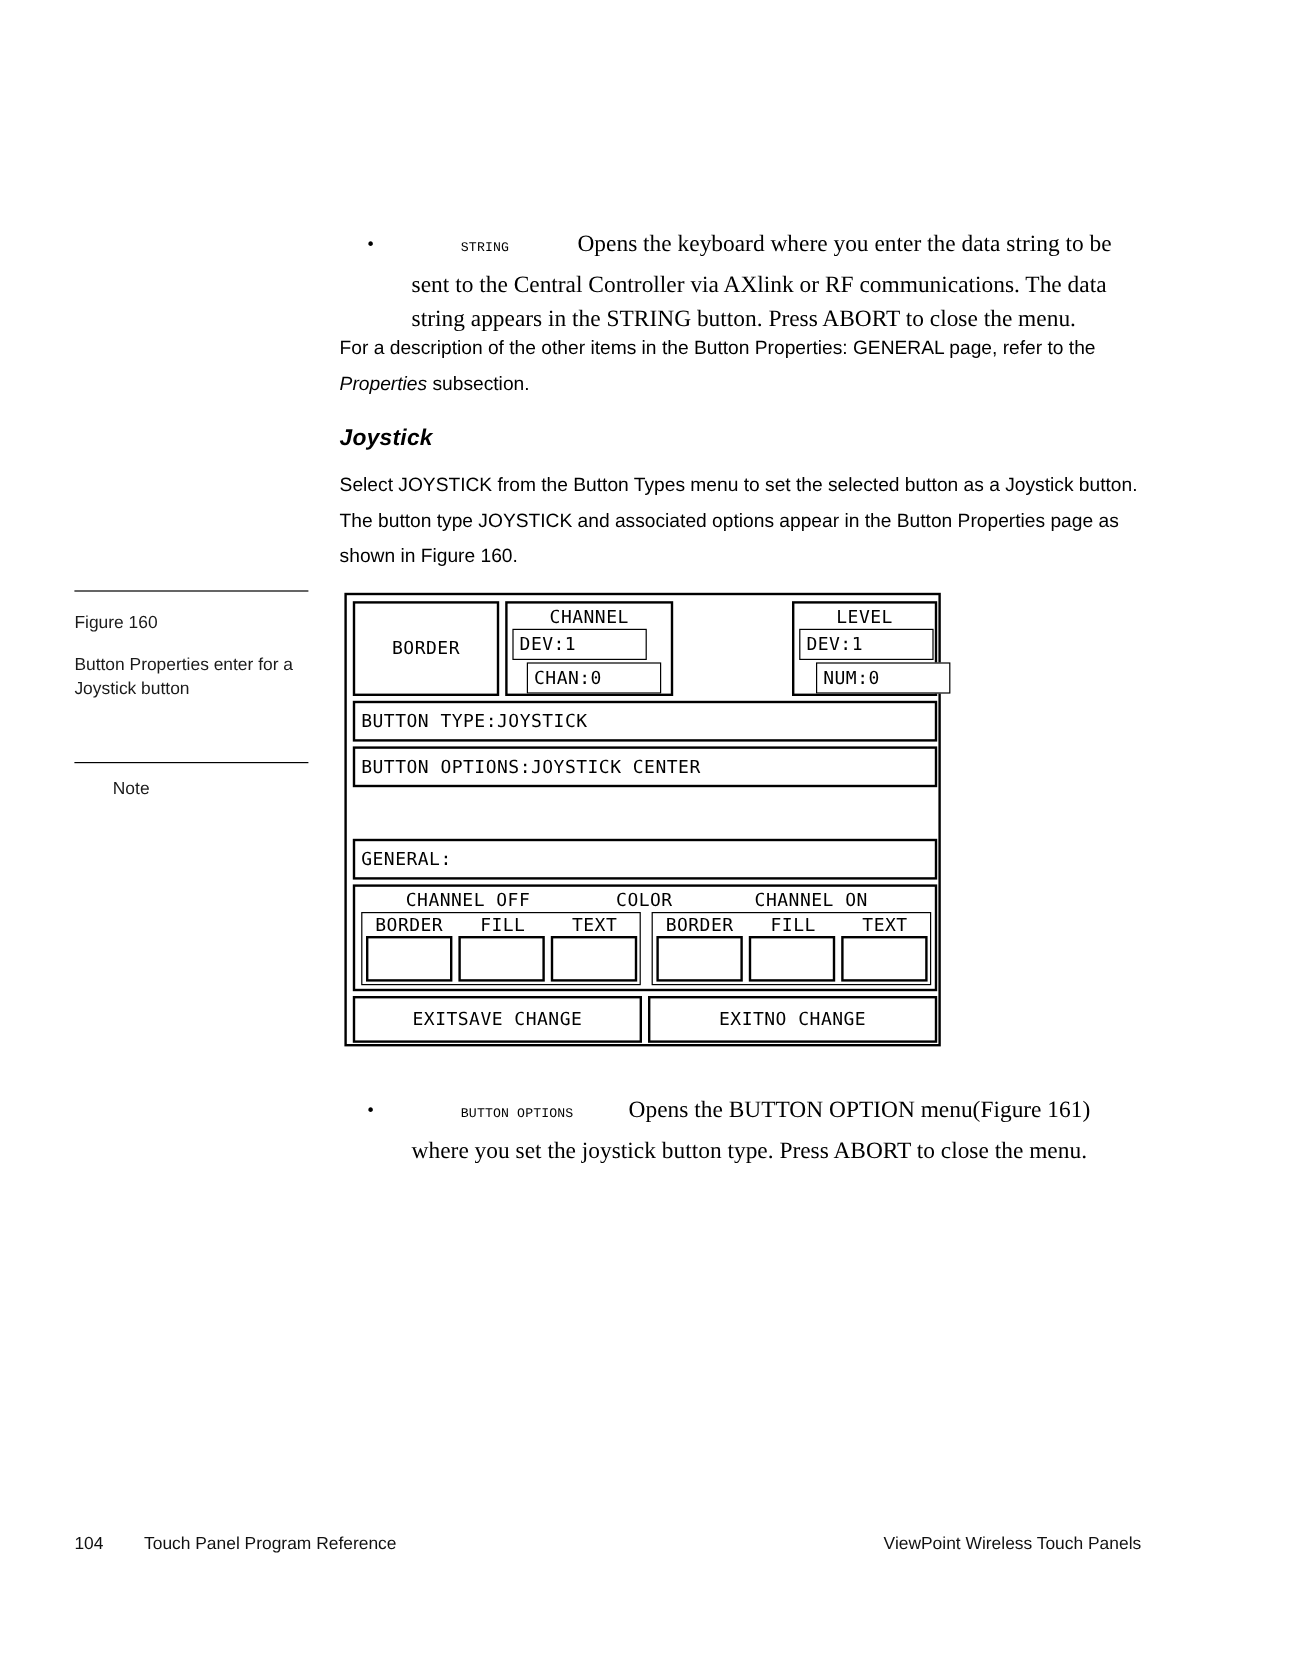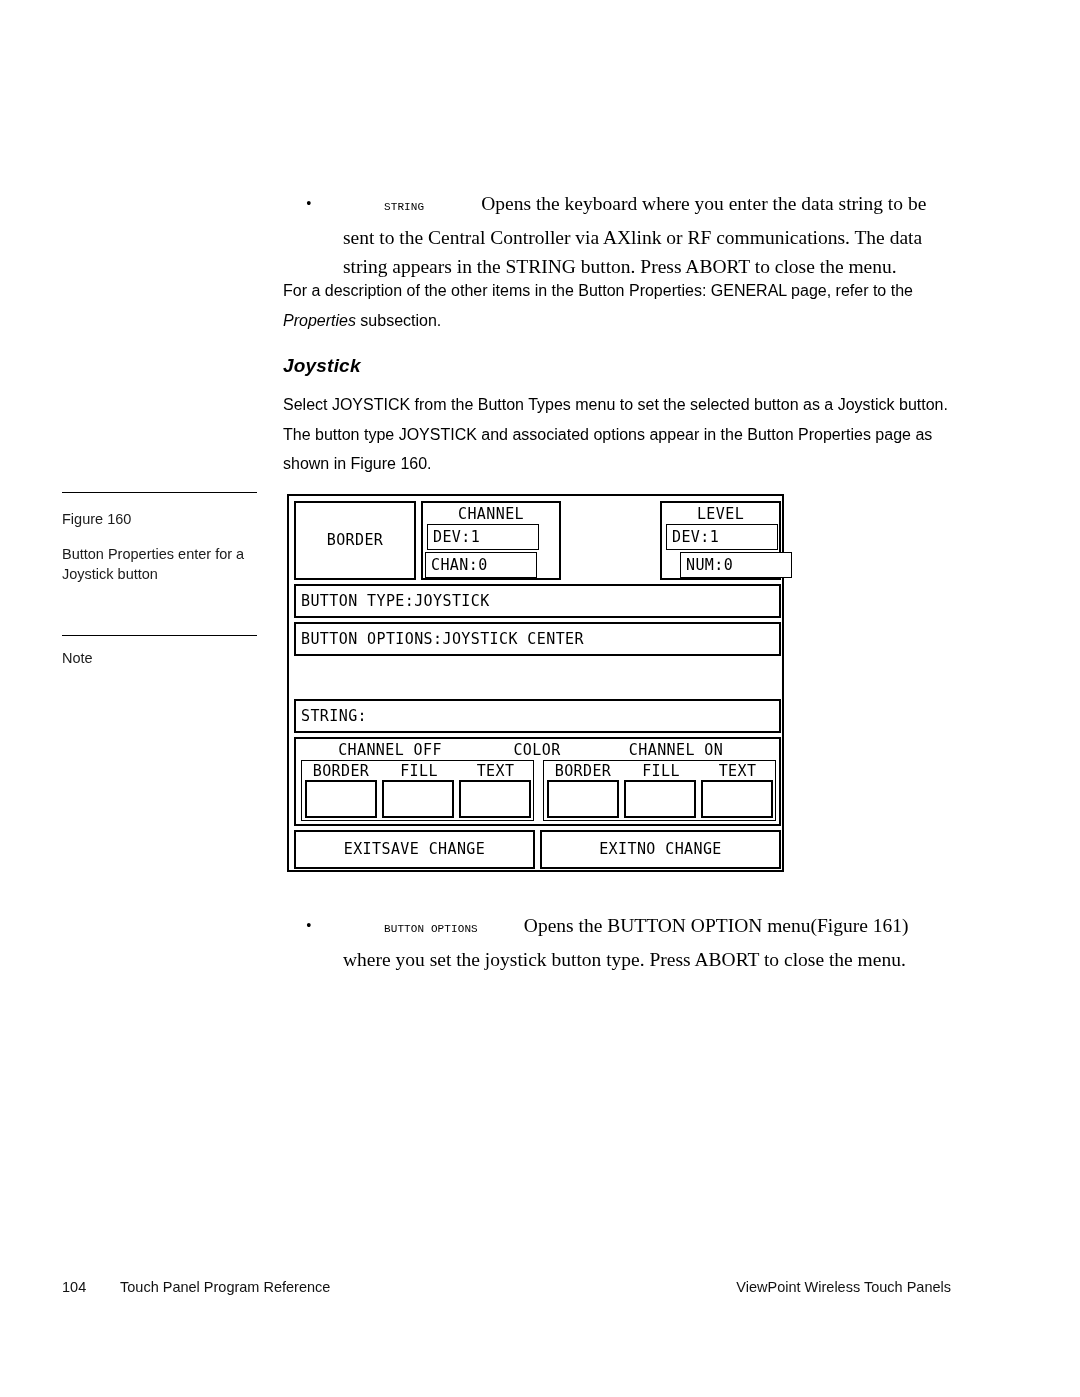--- a/index.html
+++ b/index.html
@@ -192,35 +192,35 @@
 <div class="rule" style="top:492px;"></div>
 
 <div class="margin-col" style="top:509px;">
   <p class="margin-label">Figure 160</p>
   <p class="margin-text">Button Properties enter for a Joystick button</p>
 </div>
 
 <div class="rule" style="top:635px;"></div>
 
 <div class="margin-col" style="top:648px;">
-  <p class="margin-label" style="margin-bottom:10px;">Note</p>
+  <p class="margin-label" style="margin-bottom:10px;margin-left:32px;">Note</p>
 </div>
 
 <div class="panel">
 
   <div class="bx" style="left:5px; top:5px; width:122px; height:79px;">
     <div class="ctr">BORDER</div>
   </div>
 
   <div class="bx" style="left:132px; top:5px; width:140px; height:79px;">
     <div class="grp-title" style="top:2px;">CHANNEL</div>
     <div class="bx-in" style="left:4px; top:21px; width:112px; height:26px;">
       <div class="lft">DEV:1</div>
     </div>
-    <div class="bx-in" style="left:2px; top:49px; width:112px; height:26px;text-align:right;">
+    <div class="bx-in" style="left:16px; top:49px; width:112px; height:26px;text-align:right;">
       <div class="lft">CHAN:0</div>
     </div>
   </div>
 
   <div class="bx" style="left:371px; top:5px; width:121px; height:79px;">
     <div class="grp-title" style="top:2px;">LEVEL</div>
     <div class="bx-in" style="left:4px; top:21px; width:112px; height:26px;">
       <div class="lft">DEV:1</div>
     </div>
     <div class="bx-in" style="left:18px; top:49px; width:112px; height:26px;">
@@ -230,21 +230,21 @@
 
   <div class="bx" style="left:5px; top:88px; width:487px; height:34px;">
     <div class="lft">BUTTON TYPE:JOYSTICK</div>
   </div>
 
   <div class="bx" style="left:5px; top:126px; width:487px; height:34px;">
     <div class="lft">BUTTON OPTIONS:JOYSTICK CENTER</div>
   </div>
 
   <div class="bx" style="left:5px; top:203px; width:487px; height:34px;">
-    <div class="lft">STRING:</div>
+    <div class="lft">GENERAL:</div>
   </div>
 
   <div class="bx" style="left:5px; top:241px; width:487px; height:89px;">
 
     <div class="sw-label" style="left:14px; top:2px; width:160px;">CHANNEL OFF</div>
     <div class="sw-label" style="left:196px; top:2px; width:90px;">COLOR</div>
     <div class="sw-label" style="left:300px; top:2px; width:160px;">CHANNEL ON</div>
 
     <div class="bx-in" style="left:5px; top:21px; width:233px; height:61px;">
       <div class="sw-label" style="left:0px;  top:1px; width:78px;">BORDER</div>

